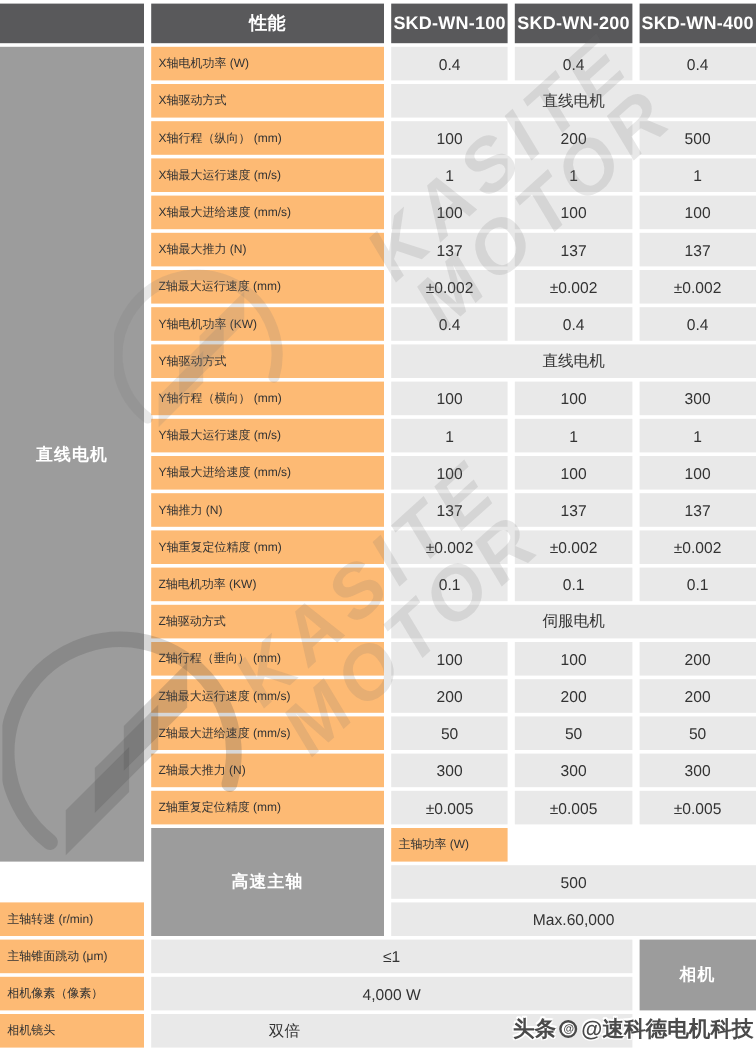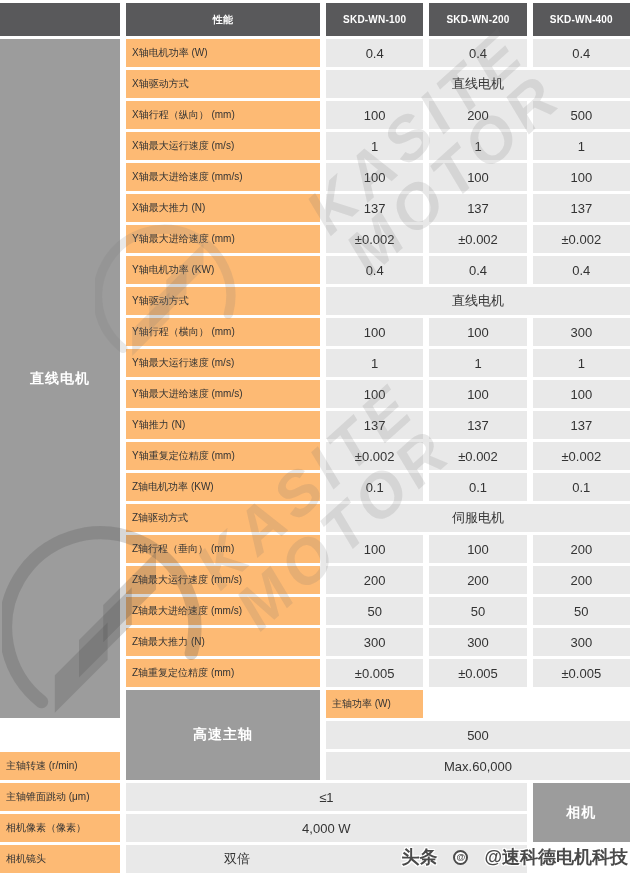--- a/index.html
+++ b/index.html
@@ -12,21 +12,21 @@
 
   .grid{
     position:absolute;left:0;top:3px;width:630px;
     display:grid;
     grid-template-columns:120px 194px 1fr 1fr 1fr;
     grid-template-rows:33px;
     grid-auto-rows:28px;
     gap:3px 6px;
   }
   .th{
-    background:#59595b;color:#ffffff;font-weight:bold;font-size:10px;
+    background:#59595b;color:#ffffff;font-weight:bold;font-size:15px;
     display:flex;align-items:center;justify-content:center;letter-spacing:.2px;
   }
   .group{
     background:#9c9c9c;color:#ffffff;font-weight:bold;font-size:14px;
     display:flex;align-items:center;justify-content:center;letter-spacing:1px;
   }
   .label{
     background:#fdba74;color:#333333;font-size:10px;
     display:flex;align-items:center;padding-left:6px;
   }
@@ -46,21 +46,21 @@
     transform:rotate(-42deg);
   }
   #wm-text-a{left:300px;top:95px;}
   #wm-text-b{left:190px;top:450px;}
   .wm-logo{position:absolute;pointer-events:none;z-index:5;}
   #wm-logo-a{left:95px;top:215px;width:155px;height:155px;color:rgba(120,120,120,0.17);}
   #wm-logo-b{left:2px;top:510px;width:220px;height:225px;color:rgba(75,75,75,0.22);}
 
   .credit{
     position:absolute;top:845px;right:2px;z-index:6;pointer-events:none;
-    display:flex;align-items:center;gap:16px;
+    display:flex;align-items:center;gap:3px;
     font-size:18px;font-weight:bold;color:#4a4a4a;
     text-shadow:-1px -1px 0 #fff,1px -1px 0 #fff,-1px 1px 0 #fff,1px 1px 0 #fff,0 1px 0 #fff,0 -1px 0 #fff;
   }
   .credit-icon{
     width:15px;height:15px;border:2px solid #4a4a4a;border-radius:50%;
     box-sizing:border-box;background:#fff;flex:0 0 auto;
     display:flex;align-items:center;justify-content:center;
     font-size:9px;line-height:1;color:#4a4a4a;text-shadow:none;
   }
 </style>
@@ -91,21 +91,21 @@
       <div class="val">1</div>
       <div class="val">1</div>
       <div class="label">X轴最大进给速度 (mm/s)</div>
       <div class="val">100</div>
       <div class="val">100</div>
       <div class="val">100</div>
       <div class="label">X轴最大推力 (N)</div>
       <div class="val">137</div>
       <div class="val">137</div>
       <div class="val">137</div>
-      <div class="label">Y轴最大进给速度 (mm)</div>
+      <div class="label">Z轴最大运行速度 (mm)</div>
       <div class="val">±0.002</div>
       <div class="val">±0.002</div>
       <div class="val">±0.002</div>
       <div class="label">Y轴电机功率 (KW)</div>
       <div class="val">0.4</div>
       <div class="val">0.4</div>
       <div class="val">0.4</div>
       <div class="label">Y轴驱动方式</div>
       <div class="val merged">直线电机</div>
       <div class="label">Y轴行程（横向） (mm)</div>

